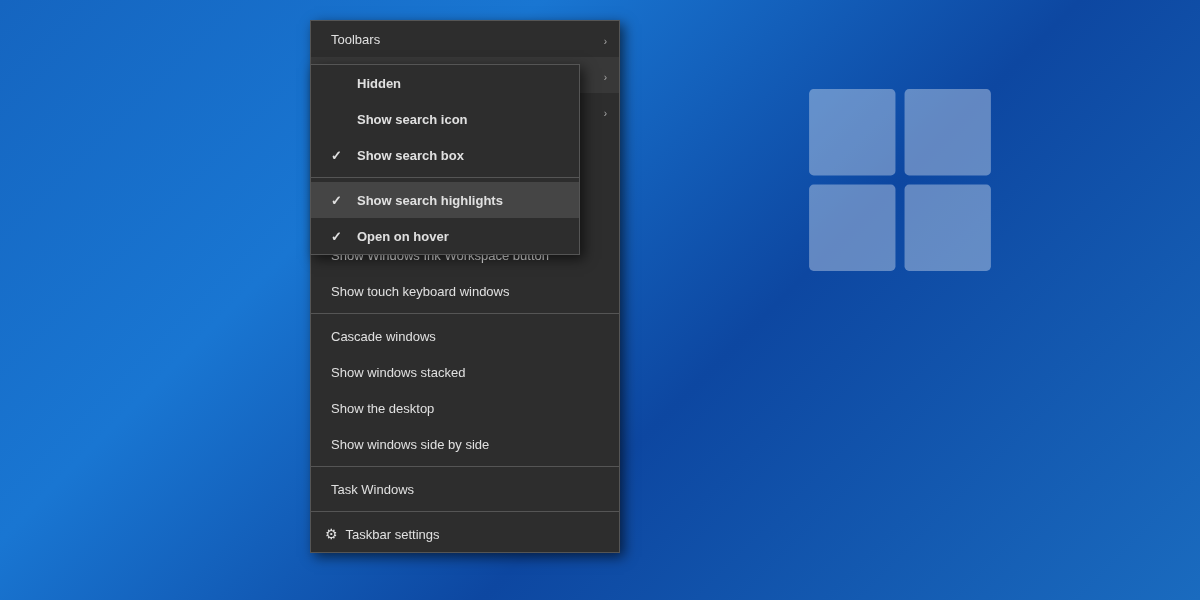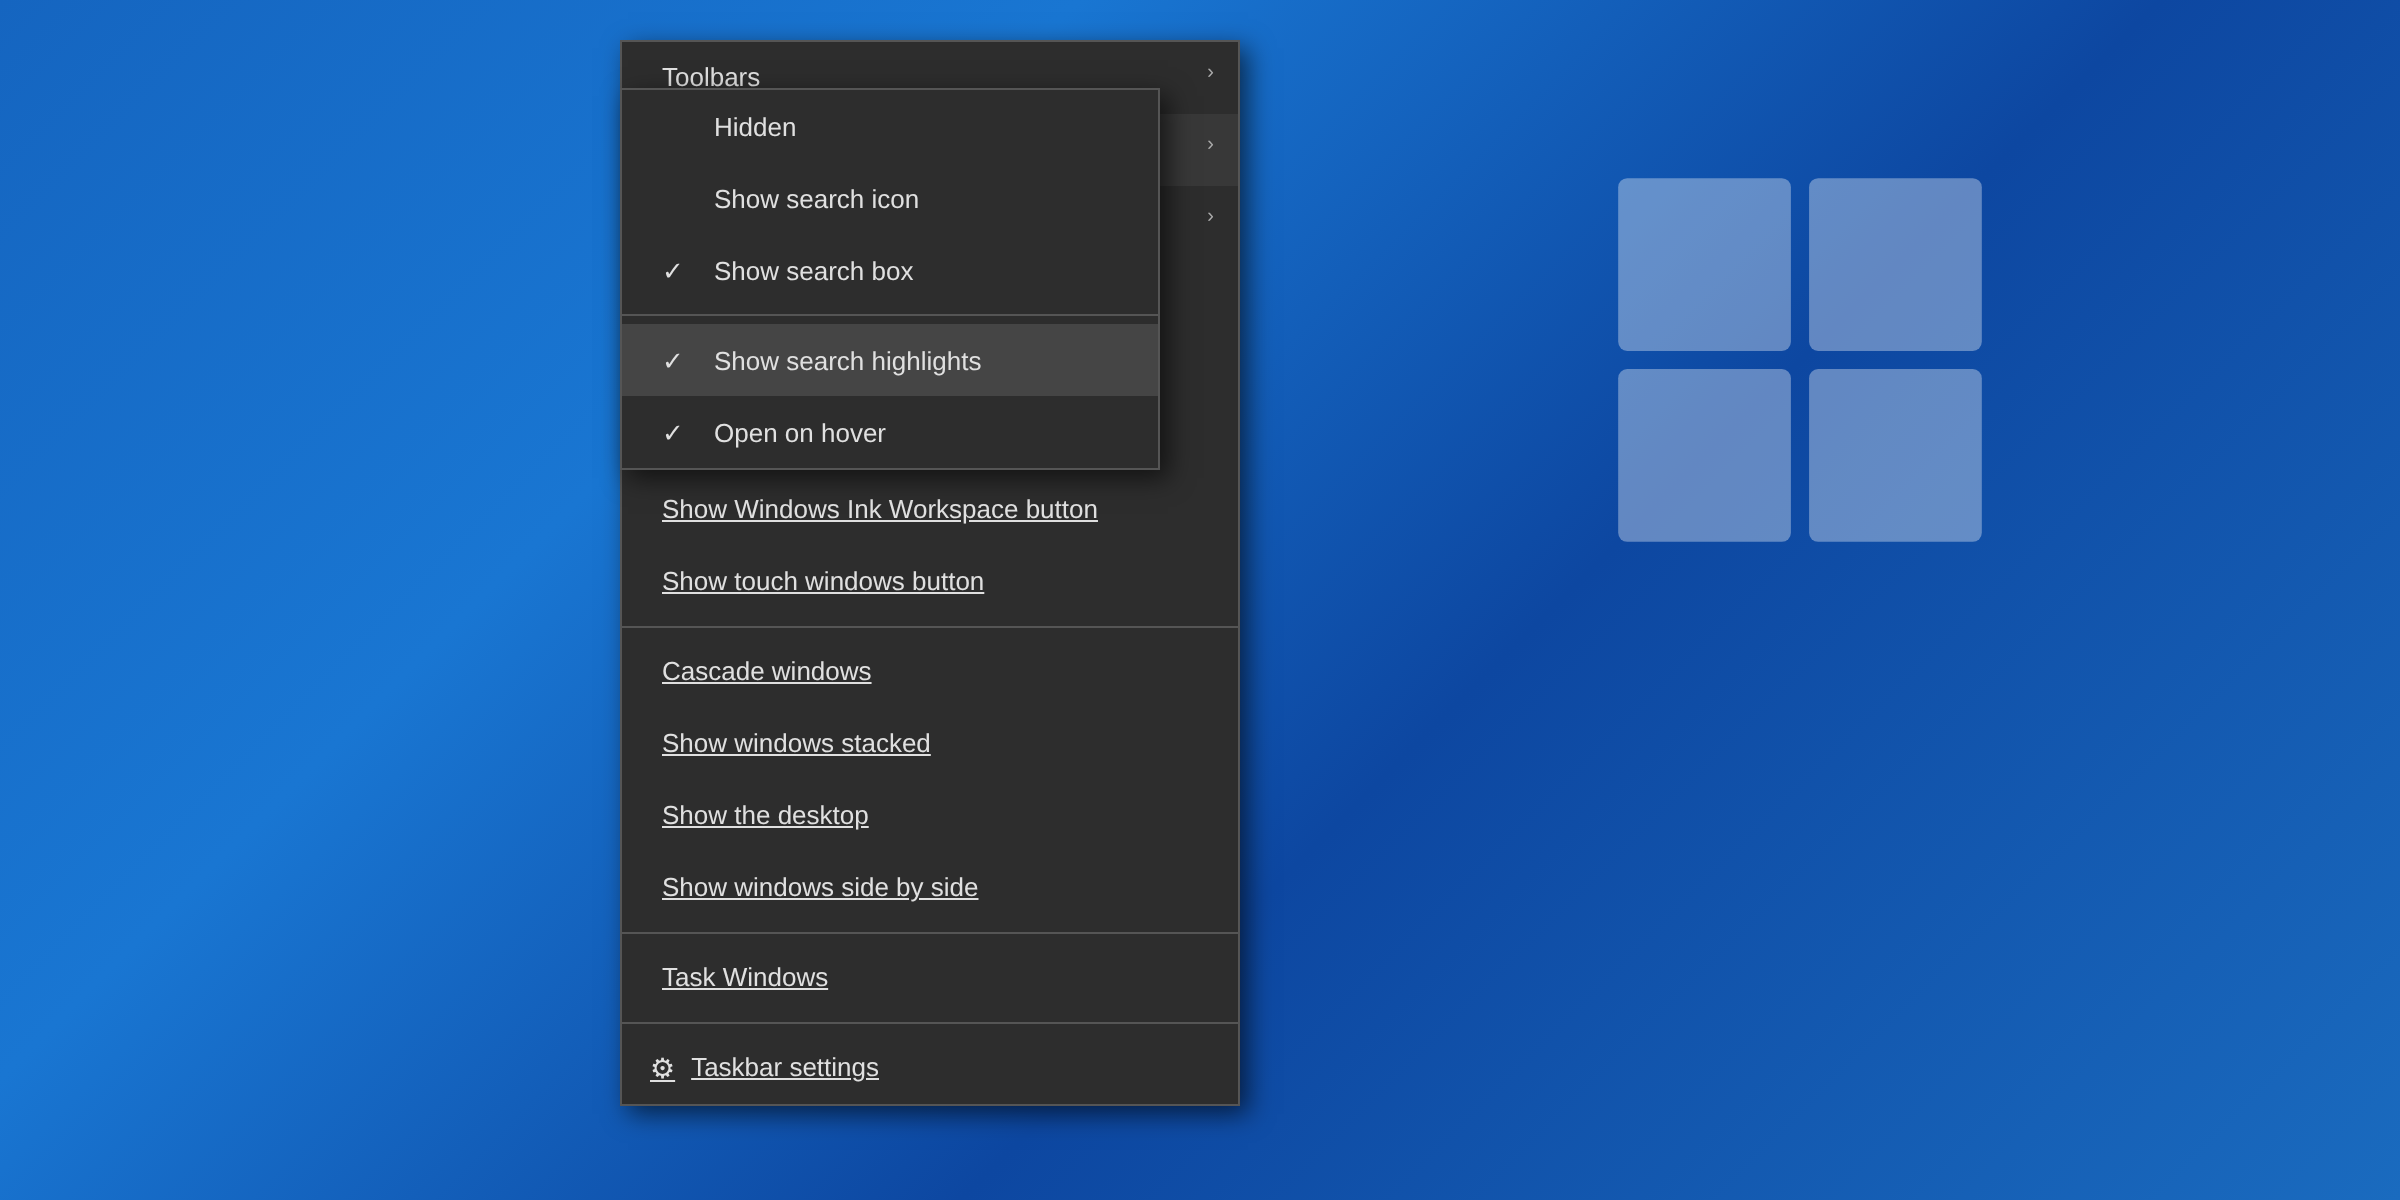--- a/index.html
+++ b/index.html
@@ -29,29 +29,28 @@
       top: 20px;
       width: 310px;
       background: #2d2d2d;
       border: 1px solid #555;
       box-shadow: 4px 4px 12px rgba(0,0,0,0.6);
       z-index: 10;
     }
 
     .menu-item {
       display: flex;
-      align-items: flex-start;
+      align-items: flex-end;
       padding: 10px 20px;
       color: #e0e0e0;
       font-size: 13px;
       cursor: pointer;
       position: relative;
       white-space: nowrap;
       min-height: 36px;
-      text-decoration: underline;
     }
 
     .menu-item .arrow {
       position: absolute;
       right: 12px;
       font-size: 10px;
       color: #aaa;
     }
 
     .menu-item.has-icon {
@@ -70,26 +69,27 @@
     }
 
     .menu-item.active-search {
       background: #383838;
     }
 
     
     .submenu {
       position: absolute;
       left: 310px; 
-      top: 44px; 
+      top: 64px; 
       width: 270px;
       background: #2d2d2d;
       border: 1px solid #555;
       box-shadow: 4px 4px 12px rgba(0,0,0,0.6);
       z-index: 11;
+      font-weight: bold;
     }
 
     .submenu-item {
       display: flex;
       align-items: center;
       padding: 10px 20px;
       color: #e0e0e0;
       font-size: 13px;
       cursor: pointer;
       min-height: 36px;
@@ -142,21 +142,21 @@
     <div class="menu-item">
       <span>Show Task View button</span>
     </div>
     <div class="menu-item">
       <span>Show People on the taskbar</span>
     </div>
     <div class="menu-item">
       <span>Show Windows Ink Workspace button</span>
     </div>
     <div class="menu-item">
-      <span>Show touch windows button</span>
+      <span>Show touch keyboard windows</span>
     </div>
     <div class="menu-divider"></div>
     <div class="menu-item">
       <span>Cascade windows</span>
     </div>
     <div class="menu-item">
       <span>Show windows stacked</span>
     </div>
     <div class="menu-item">
       <span>Show the desktop</span>

